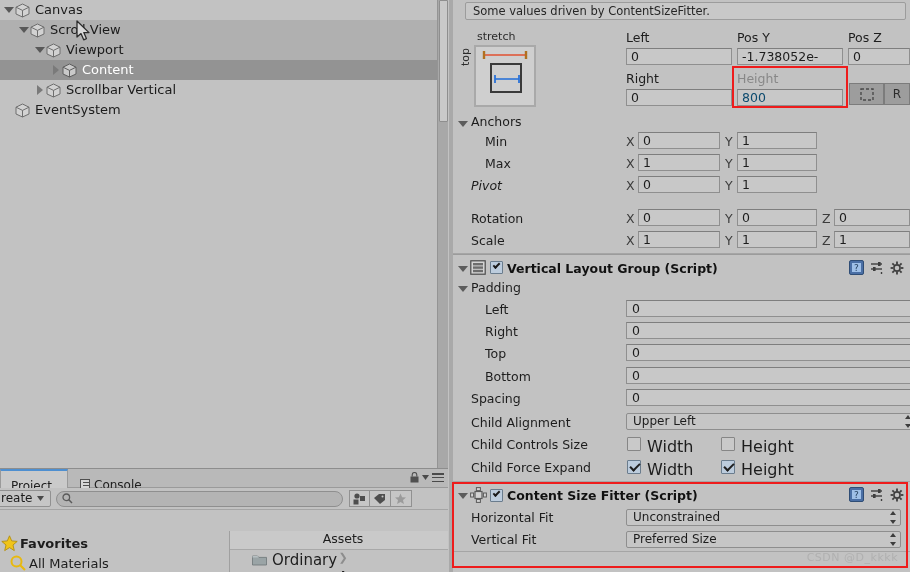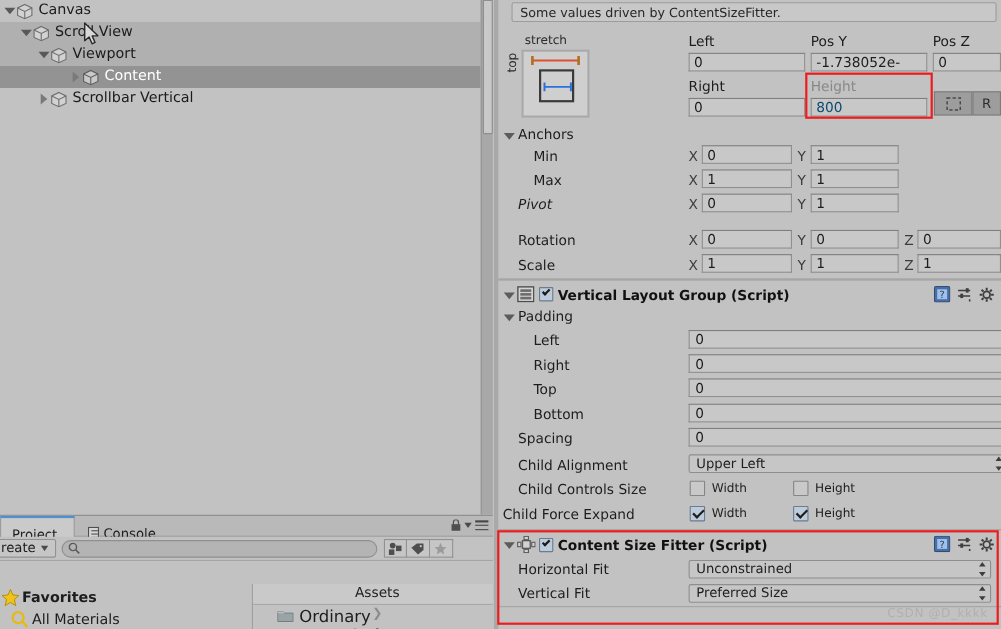--- a/index.html
+++ b/index.html
@@ -201,21 +201,21 @@
   .cbox{
     position:absolute; width:14px;height:14px;
     background:#c9c9c9; border:1px solid #868686; border-radius:1px;
   }
   .cbox.on{ background:#bcccdd; border-color:#6a7c8d; }
   .cbox.on:after{
     content:""; position:absolute; left:2px; top:2px; width:8px;height:4px;
     border-left:2px solid #1f1f1f; border-bottom:2px solid #1f1f1f;
     transform:rotate(-45deg);
   }
-  .cb-lbl{ position:absolute; font-size:11px; color:#1d1d1d; }
+  .cb-lbl{ position:absolute; font-size:16px; color:#1d1d1d; }
 
   .fold-tri{ position:absolute; width:0;height:0;
     border-left:5px solid transparent;border-right:5px solid transparent;border-top:6px solid #5c5c5c;}
 
   #watermark{
     position:absolute; right:12px; top:551px; font-size:11px; color:#b0b0b0;
     letter-spacing:.5px; white-space:nowrap;
   }
 </style>
 </head>
@@ -260,21 +260,21 @@
       <span class="cube">
           <svg viewBox="0 0 15 15">
             <polygon points="7.5,1 14,4.2 14,11 7.5,14 1,11 1,4.2" fill="#d2d2d2" stroke="#6e6e6e" stroke-width="1"></polygon>
             <polyline points="1,4.2 7.5,7.4 14,4.2" fill="none" stroke="#6e6e6e" stroke-width="1"></polyline>
             <line x1="7.5" y1="7.4" x2="7.5" y2="14" stroke="#6e6e6e" stroke-width="1"></line>
           </svg>
         </span>
       <span class="h-label">Viewport</span>
     </div>
 
-    <div class="h-row sel-dark" style="padding-left:62px">
+    <div class="h-row sel-dark" style="padding-left:49px">
       <span class="h-fold">
           <i class="tri-r"></i>
         </span>
       <span class="cube">
           <svg viewBox="0 0 15 15">
             <polygon points="7.5,1 14,4.2 14,11 7.5,14 1,11 1,4.2" fill="#c9c9c9" stroke="#5e5e5e" stroke-width="1"></polygon>
             <polyline points="1,4.2 7.5,7.4 14,4.2" fill="none" stroke="#5e5e5e" stroke-width="1"></polyline>
             <line x1="7.5" y1="7.4" x2="7.5" y2="14" stroke="#5e5e5e" stroke-width="1"></line>
           </svg>
         </span>
@@ -288,20 +288,30 @@
       <span class="cube">
           <svg viewBox="0 0 15 15">
             <polygon points="7.5,1 14,4.2 14,11 7.5,14 1,11 1,4.2" fill="#d2d2d2" stroke="#6e6e6e" stroke-width="1"></polygon>
             <polyline points="1,4.2 7.5,7.4 14,4.2" fill="none" stroke="#6e6e6e" stroke-width="1"></polyline>
             <line x1="7.5" y1="7.4" x2="7.5" y2="14" stroke="#6e6e6e" stroke-width="1"></line>
           </svg>
         </span>
       <span class="h-label">Scrollbar Vertical</span>
     </div>
 
+    <div class="h-row" style="padding-left:15px">
+      <span class="cube">
+          <svg viewBox="0 0 15 15">
+            <polygon points="7.5,1 14,4.2 14,11 7.5,14 1,11 1,4.2" fill="#d2d2d2" stroke="#6e6e6e" stroke-width="1"></polygon>
+            <polyline points="1,4.2 7.5,7.4 14,4.2" fill="none" stroke="#6e6e6e" stroke-width="1"></polyline>
+            <line x1="7.5" y1="7.4" x2="7.5" y2="14" stroke="#6e6e6e" stroke-width="1"></line>
+          </svg>
+        </span>
+      <span class="h-label">EventSystem</span>
+    </div>
 
   </div>
 
   <svg id="cursor" viewBox="0 0 16 22">
     <polygon points="1,1 1,17 5,13.6 7.7,19.8 10.4,18.6 7.8,12.6 13,12.6" fill="#d8d8d8" stroke="#2b2b2b" stroke-width="1.3" stroke-linejoin="round"></polygon>
   </svg>
 
   <div id="h-scroll">
     <div class="thumb"></div>
   </div>
@@ -560,21 +570,21 @@
           <i class="ar-dn"></i>
         </span>
     </div>
 
     <span class="row-lbl" style="left:22px; top:437px;">Child Controls Size</span>
     <div class="cbox" style="left:178px; top:437px;"></div>
     <span class="cb-lbl" style="left:198px; top:437px;">Width</span>
     <div class="cbox" style="left:272px; top:437px;"></div>
     <span class="cb-lbl" style="left:292px; top:437px;">Height</span>
 
-    <span class="row-lbl" style="left:8px; top:460px;">Child Force Expand</span>
+    <span class="row-lbl" style="left:22px; top:460px;">Child Force Expand</span>
     <div class="cbox on" style="left:178px; top:460px;"></div>
     <span class="cb-lbl" style="left:198px; top:460px;">Width</span>
     <div class="cbox on" style="left:272px; top:460px;"></div>
     <span class="cb-lbl" style="left:292px; top:460px;">Height</span>
 
     <div class="sep-line" style="top:481px;"></div>
 
     <i class="fold-tri" style="left:9px; top:493px;"></i>
     <svg style="position:absolute;left:21px;top:487px;" width="17" height="16" viewBox="0 0 17 16">
       <rect x="5" y="4.5" width="7" height="7" fill="#d2d2d2" stroke="#5a5a5a" stroke-width="1.2"></rect>

